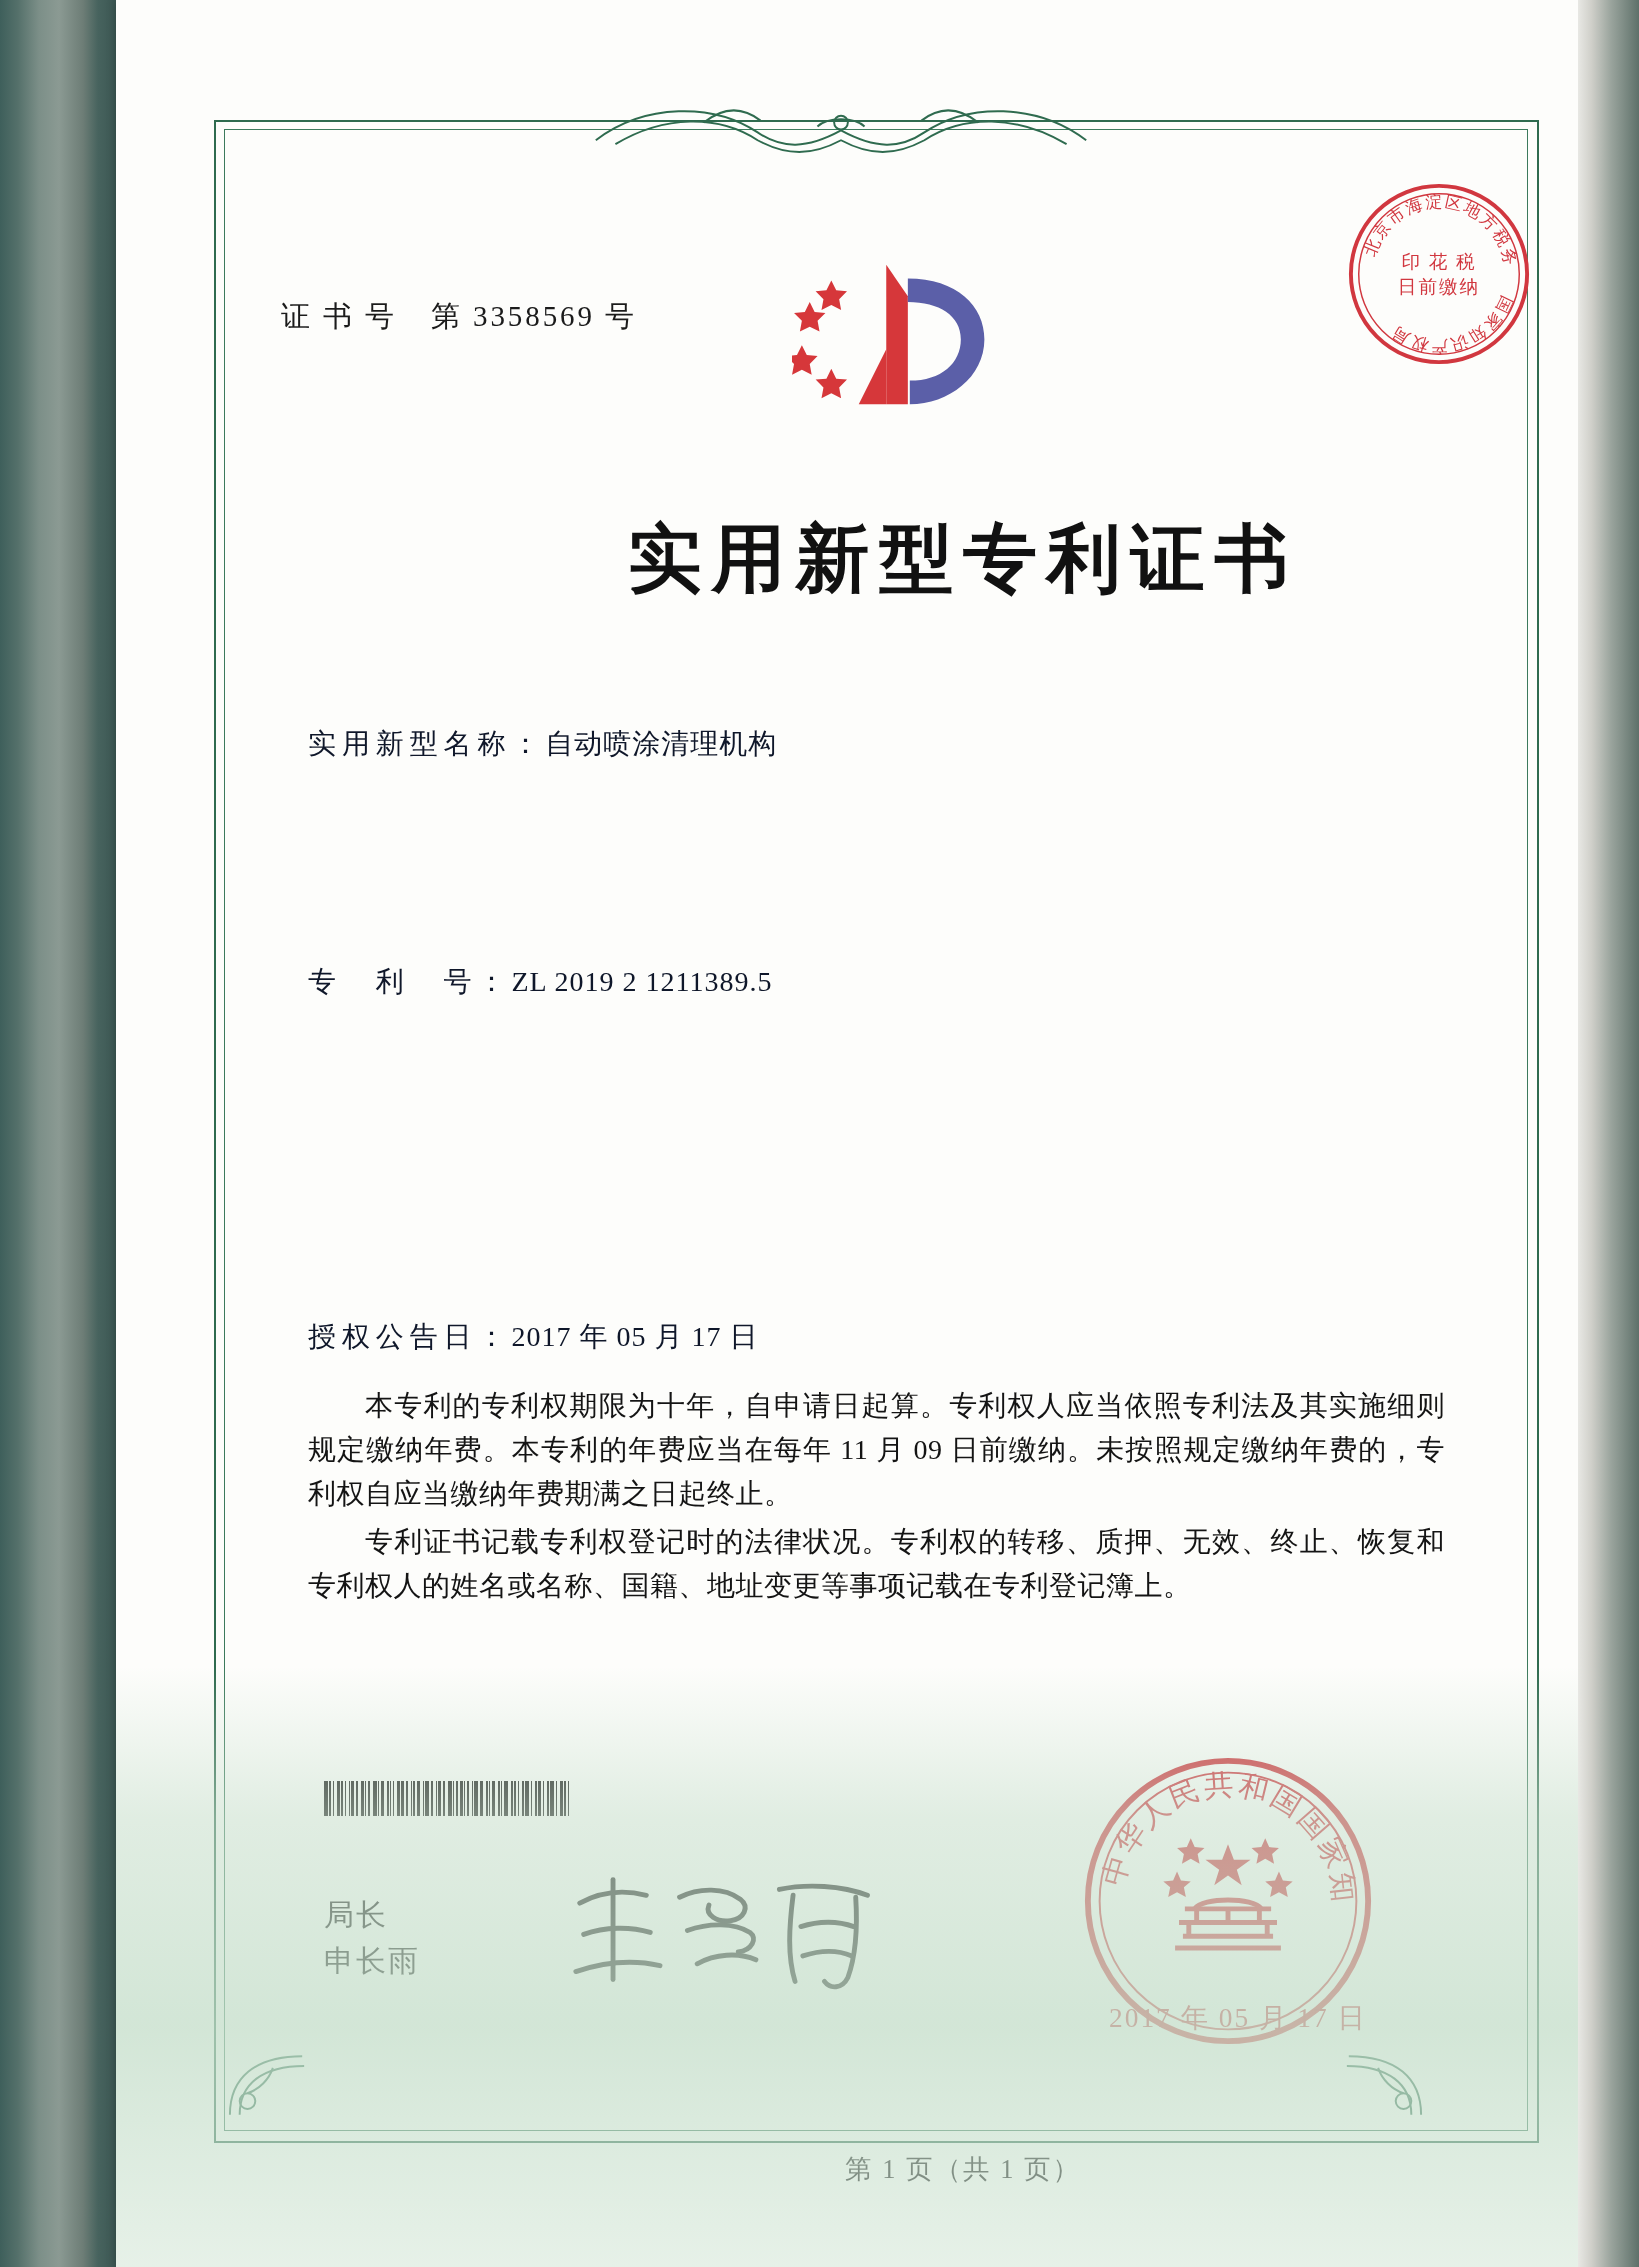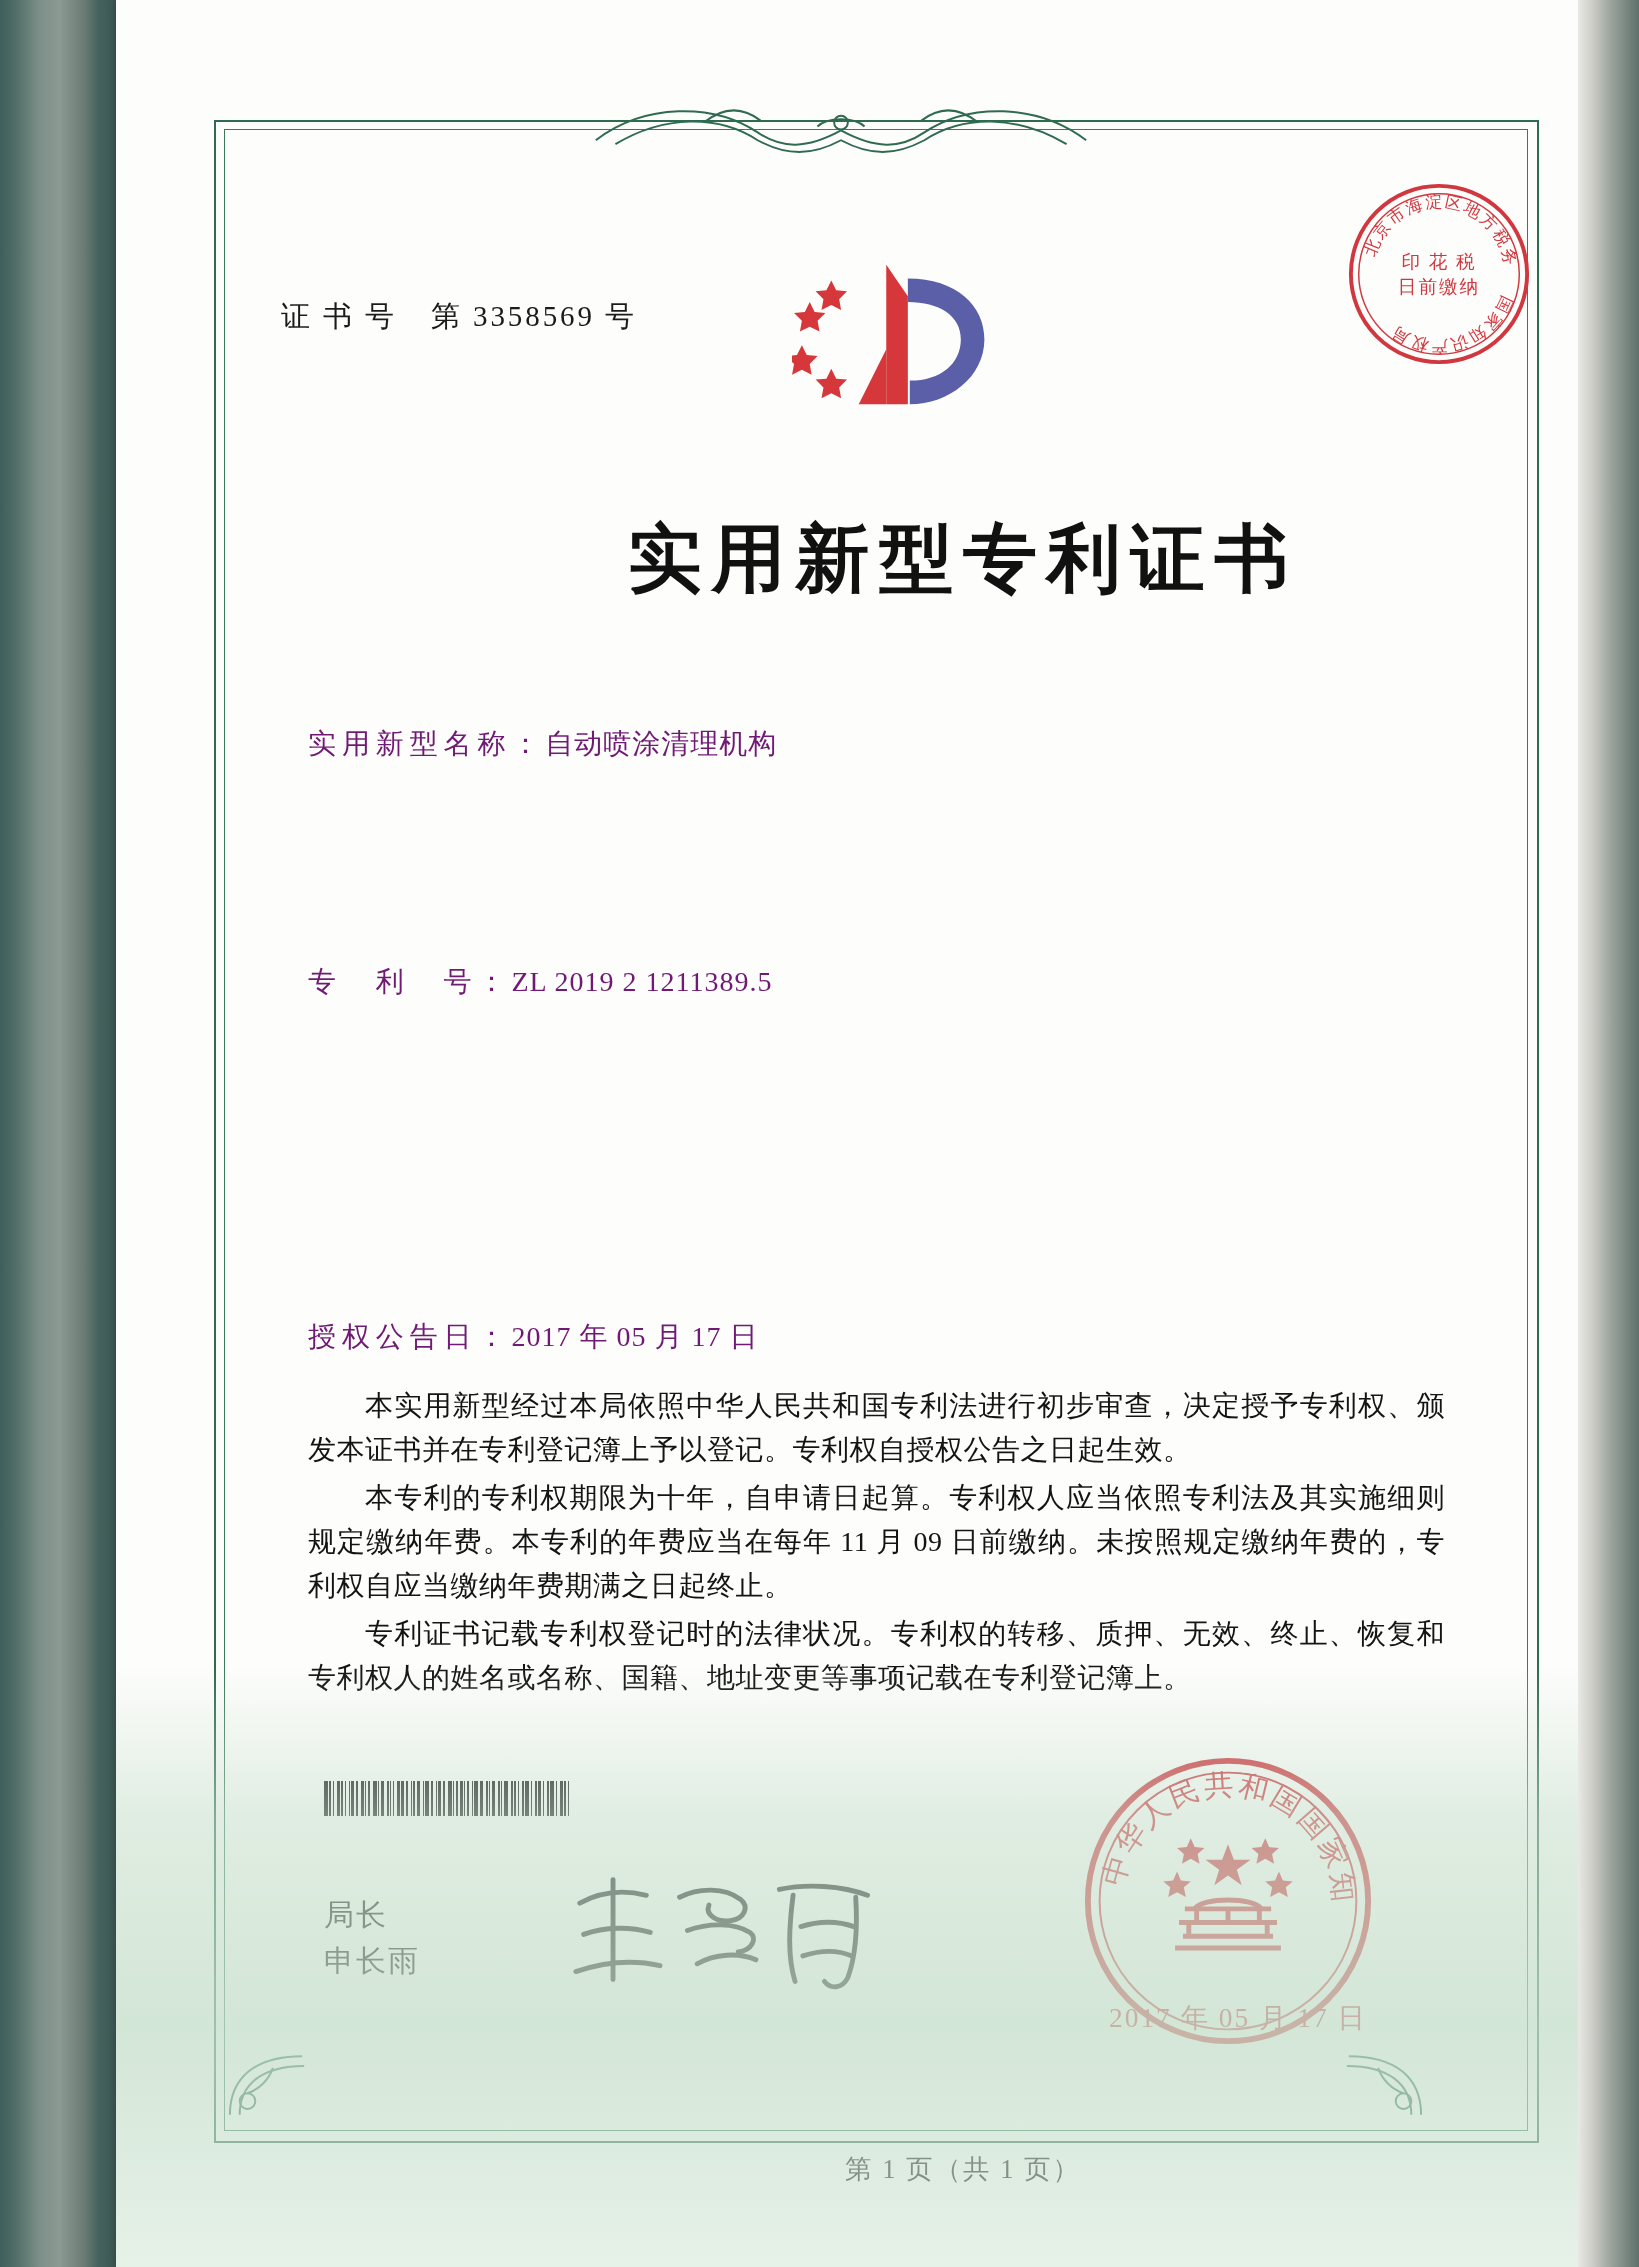--- a/index.html
+++ b/index.html
@@ -139,21 +139,21 @@
     font-size: 74px;
     font-weight: bold;
     letter-spacing: 9.8px;
     color: #111;
     font-family: "DejaVu Serif", serif;
   }
   .field {
     position: absolute;
     left: 192px;
     font-size: 28px;
-    color: #701a75;
+    color: #0f172a;
     letter-spacing: 1px;
     white-space: nowrap;
   }
   .field .lbl { letter-spacing: 5.9px; }
   .field .val { letter-spacing: 1px; }
 
   #f0 { top: 725px; }
   #f1 { top: 845px; }
   #f2 { top: 963px; }
   #f3 { top: 1083px; }
@@ -311,21 +311,20 @@
     <span class="lbl">实用新型名称：</span><span class="val">自动喷涂清理机构</span>
   </div>
   <div class="field" id="f2">
     <span class="lbl">专　利　号：</span><span class="val">ZL 2019 2 1211389.5</span>
   </div>
   <div class="field" id="f5">
     <span class="lbl">授权公告日：</span><span class="val">2017 年 05 月 17 日</span>
   </div>
 
   <div id="para-wrap">
-    <p>本实用新型经过本局依照中华人民共和国专利法进行初步审查，决定授予专利权、颁发本证书并在专利登记簿上予以登记。专利权自授权公告之日起生效。</p>
     <p>本专利的专利权期限为十年，自申请日起算。专利权人应当依照专利法及其实施细则规定缴纳年费。本专利的年费应当在每年 11 月 09 日前缴纳。未按照规定缴纳年费的，专利权自应当缴纳年费期满之日起终止。</p>
     <p>专利证书记载专利权登记时的法律状况。专利权的转移、质押、无效、终止、恢复和专利权人的姓名或名称、国籍、地址变更等事项记载在专利登记簿上。</p>
   </div>
 
   <div id="barcode">
       <i style="width:3.9px"></i>
       <i style="width:1px;background:transparent"></i>
       <i style="width:2px"></i>
       <i style="width:2px;background:transparent"></i>
       <i style="width:1px"></i>

